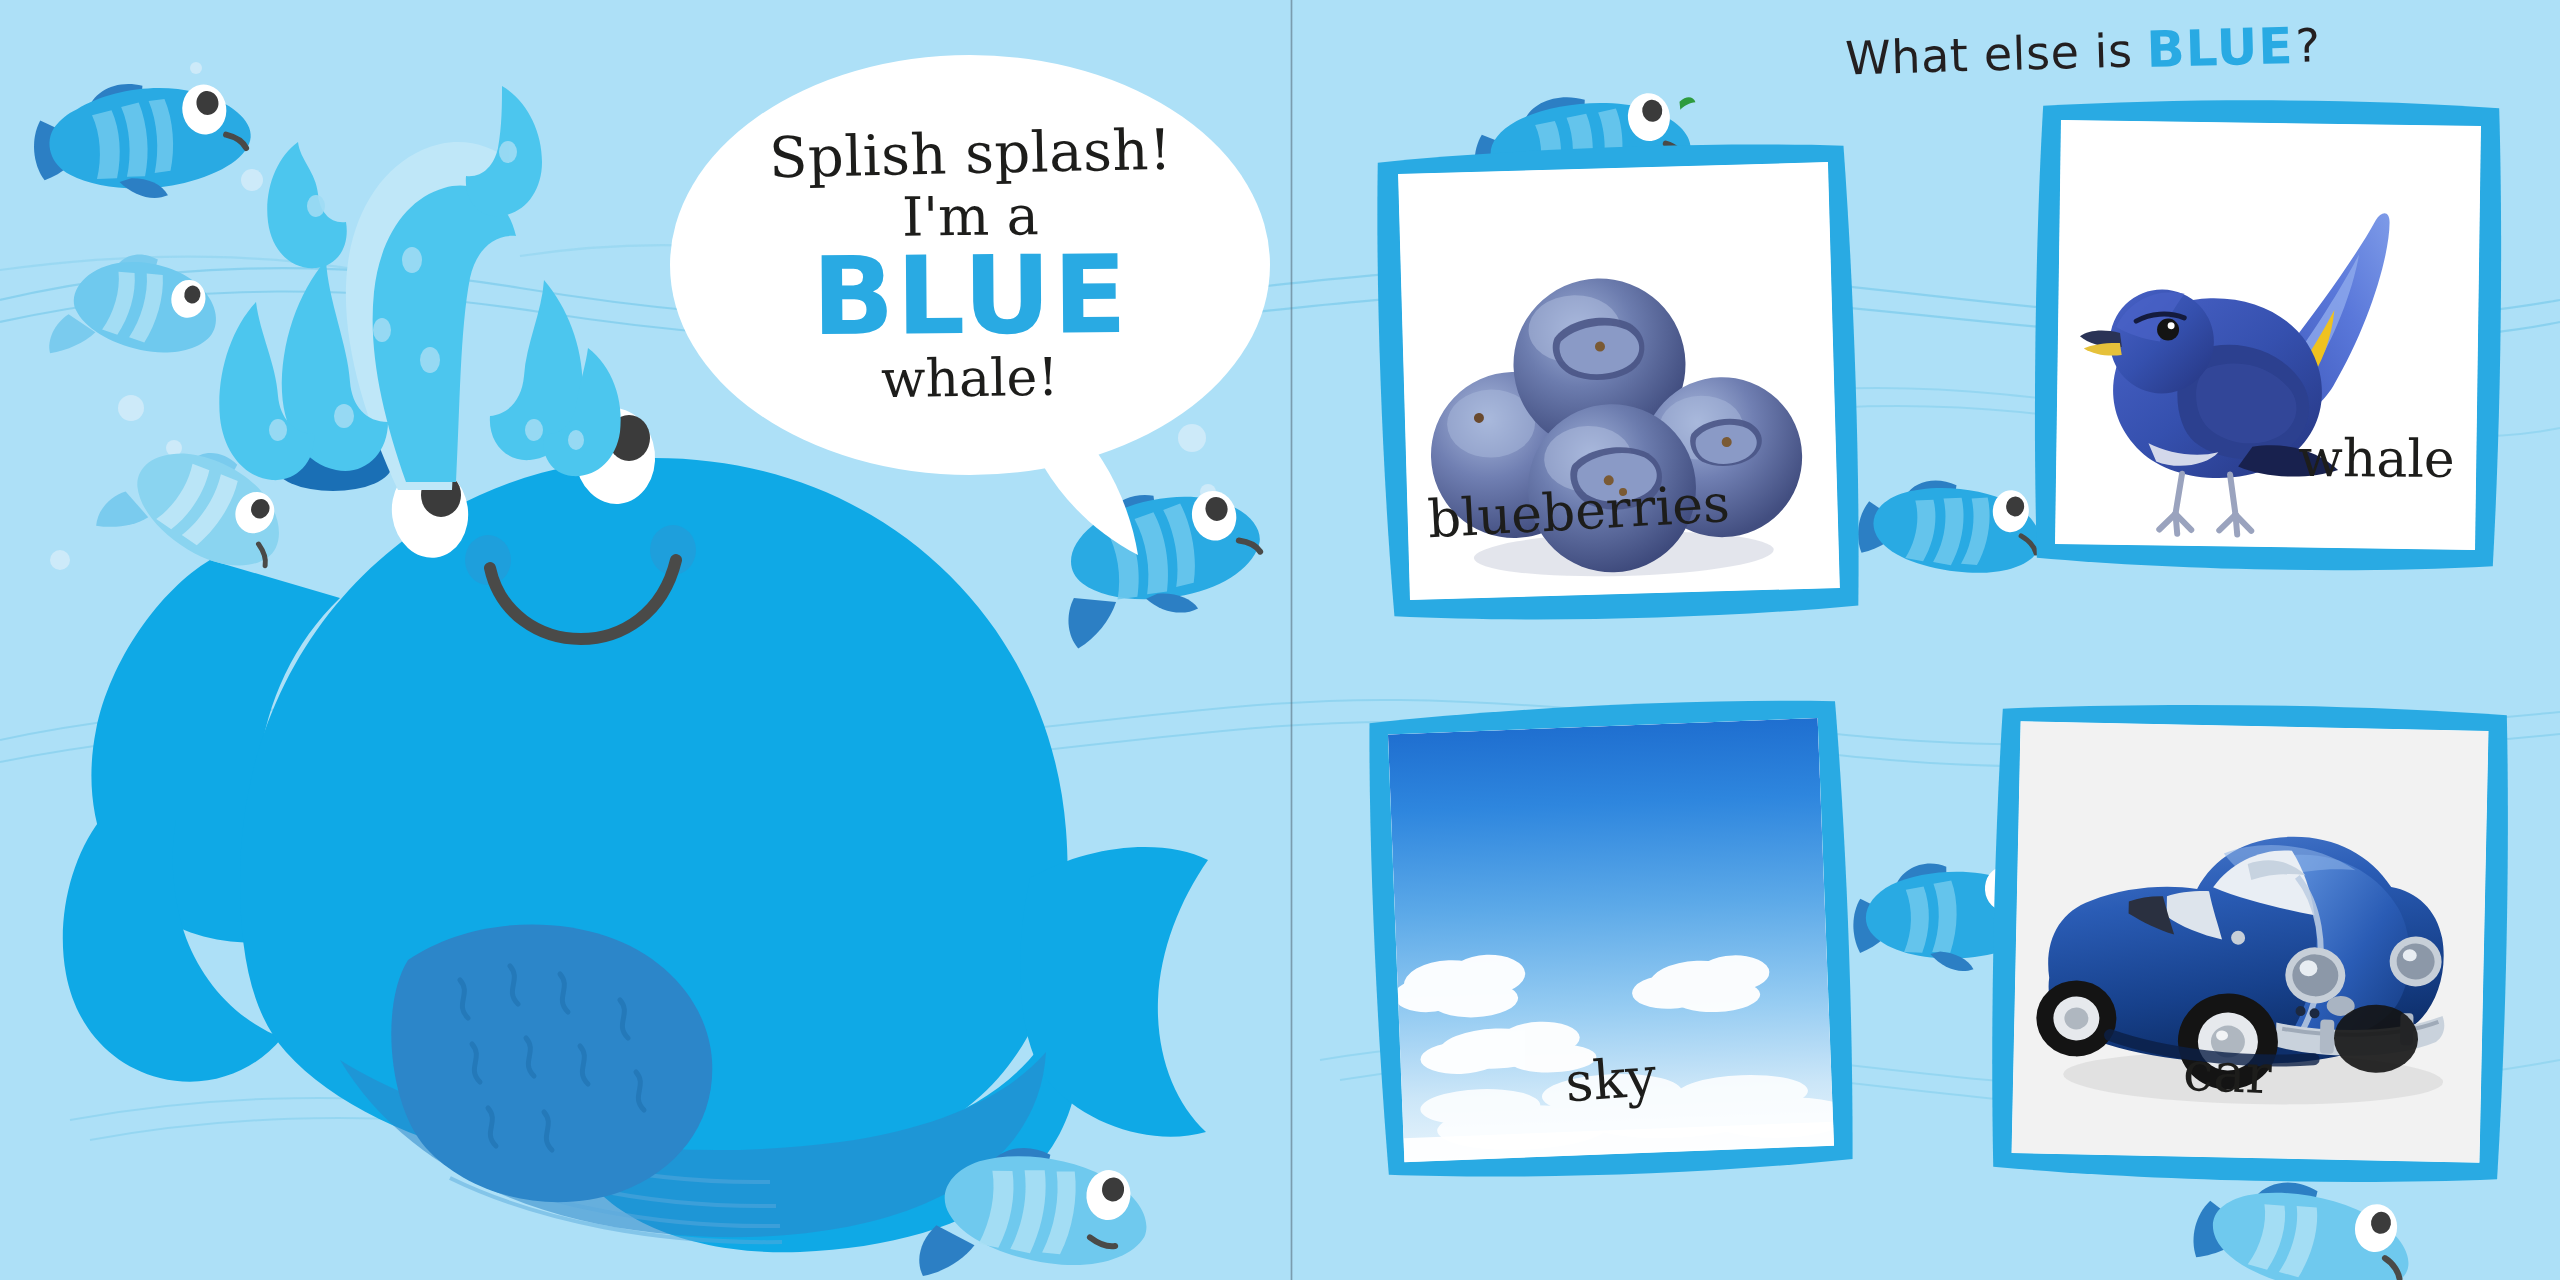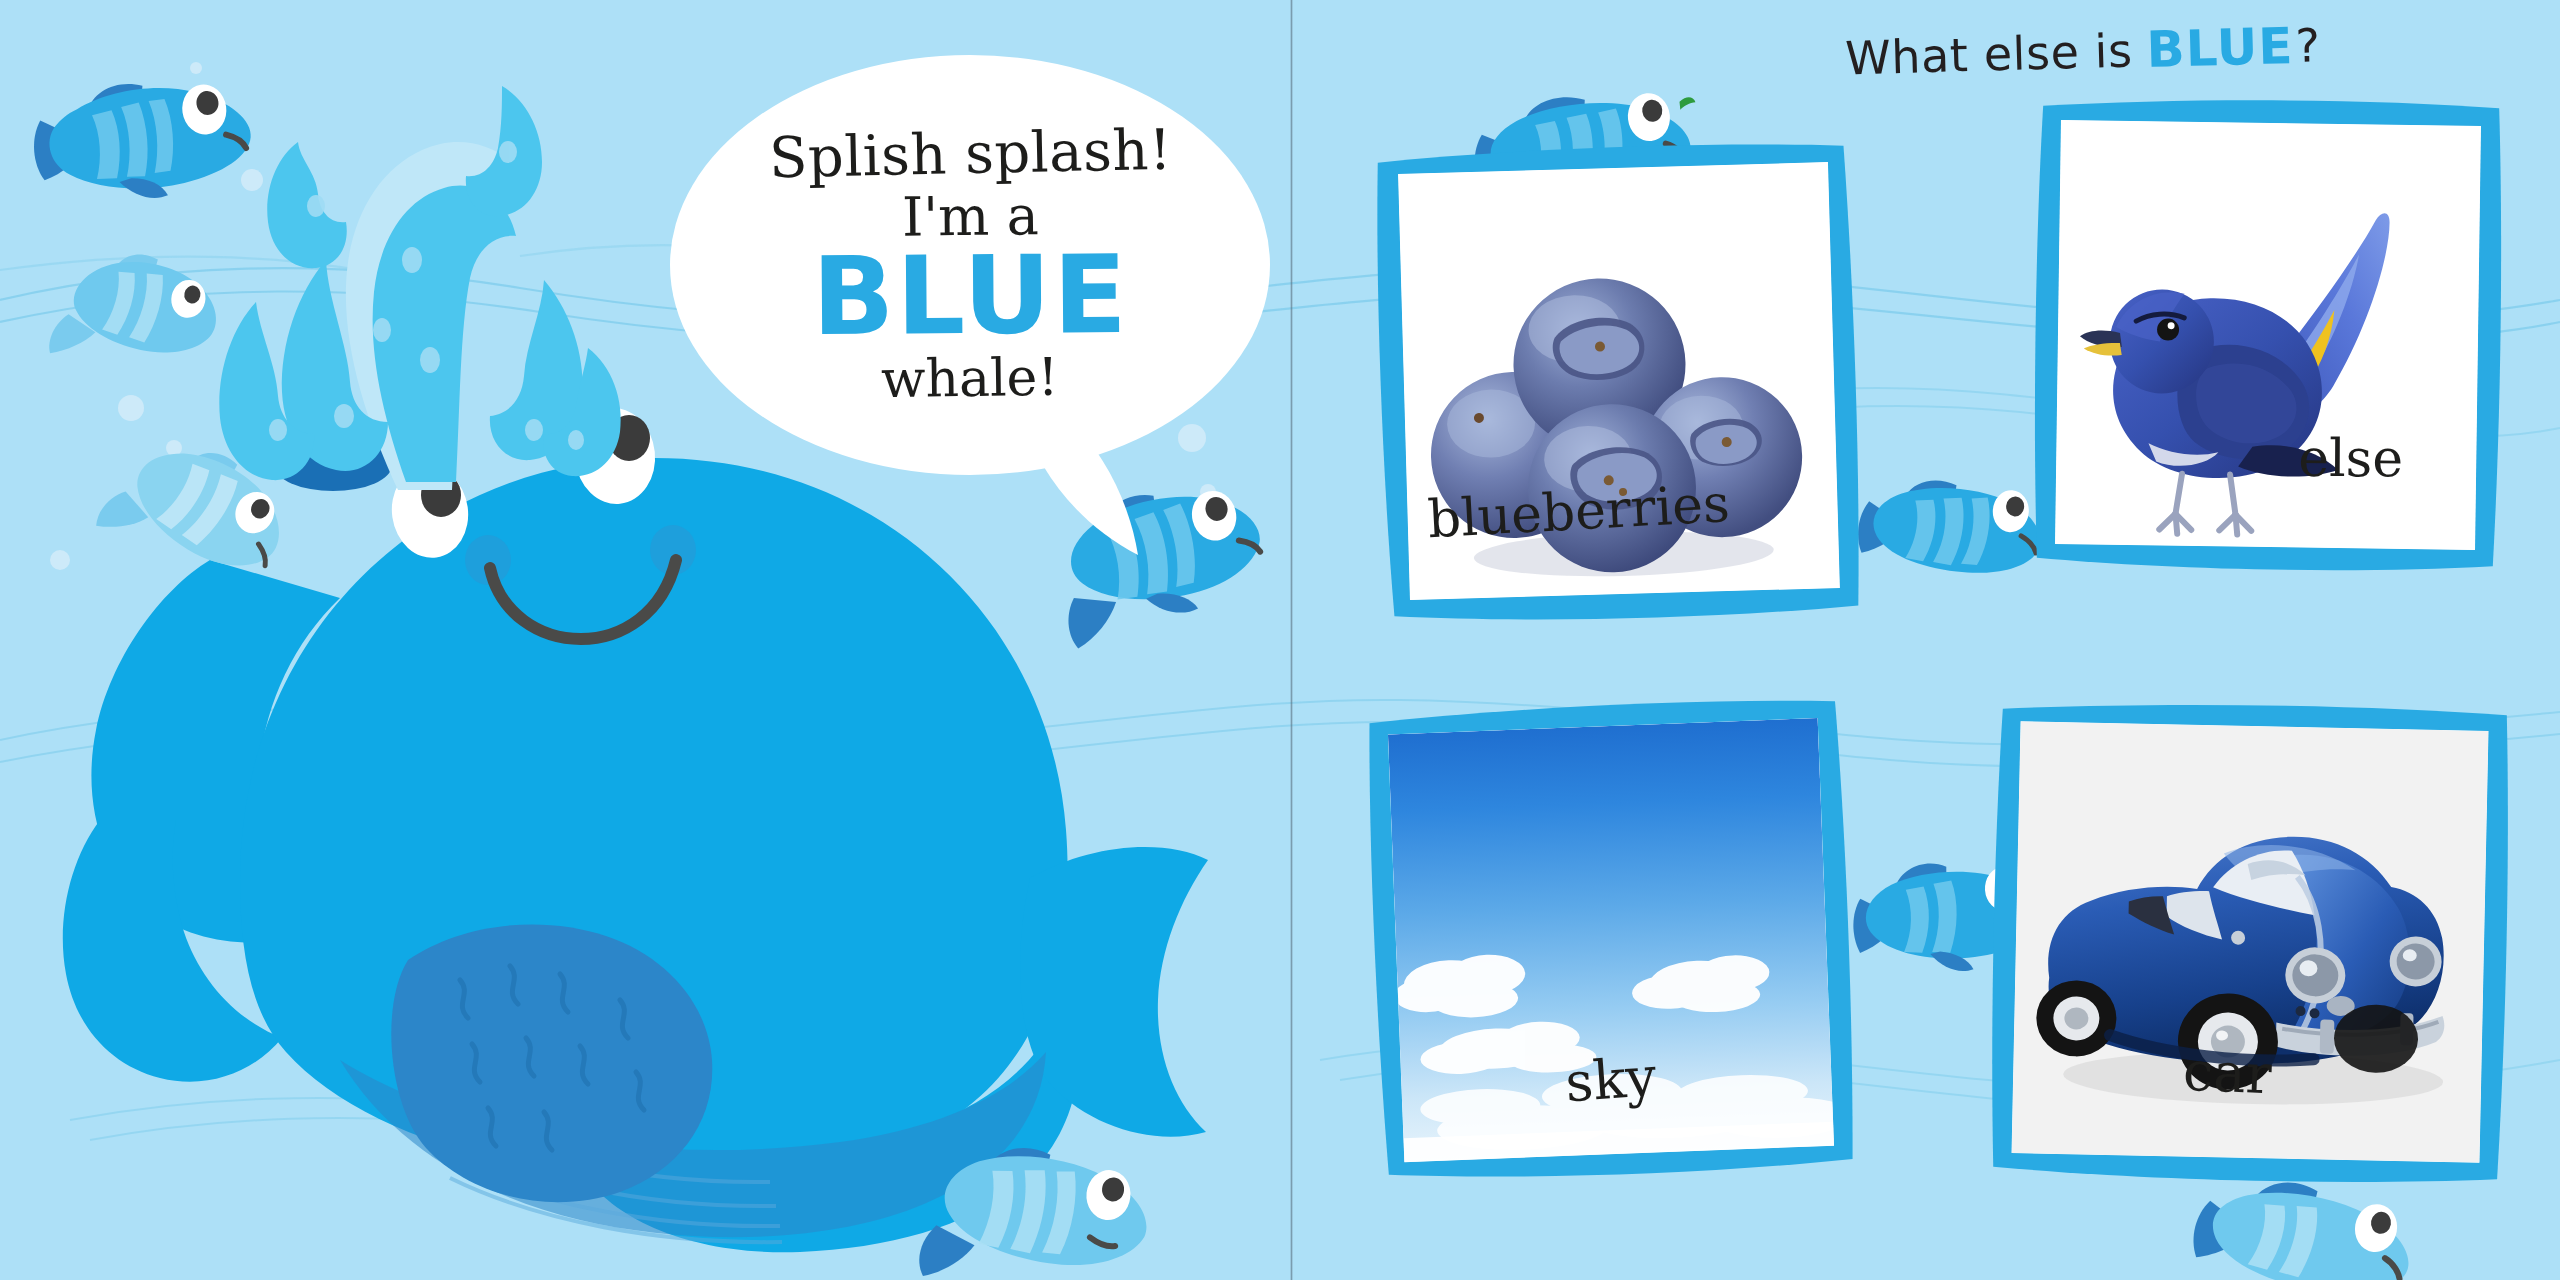--- a/index.html
+++ b/index.html
@@ -546,21 +546,21 @@
           <path d="M120,392 L104,408"></path>
           <path d="M120,392 L136,408"></path>
           <path d="M120,392 L122,412"></path>
           <path d="M174,352 L180,392"></path>
           <path d="M180,392 L164,408"></path>
           <path d="M180,392 L196,408"></path>
           <path d="M180,392 L182,412"></path>
         </g>
       </svg>
     </div>
-    <div class="card-label" style="left:268px;top:332px;font-size:52px;transform:rotate(-0.5deg);">else</div>
+    <div class="card-label" style="left:268px;top:332px;font-size:52px;transform:rotate(-0.5deg);">whale</div>
   </div>
 
   <div class="card" style="left:1372px;top:700px;width:480px;height:480px;transform:rotate(-2.2deg);">
     <svg class="abs" width="480" height="480" viewBox="0 0 480 480" style="left:0;top:0;">
       <path d="M6,14 C150,4 330,2 472,10 C478,150 478,320 472,468
                C320,478 140,476 8,466 C2,330 0,150 6,14 Z" fill="#29AAE3"></path>
     </svg>
     <div class="card-inner" style="left:24px;top:26px;width:430px;height:428px;">
       <div class="sky-photo"></div>
       <svg width="430" height="428" viewBox="0 0 430 428" style="position:absolute;left:0;top:0;">

